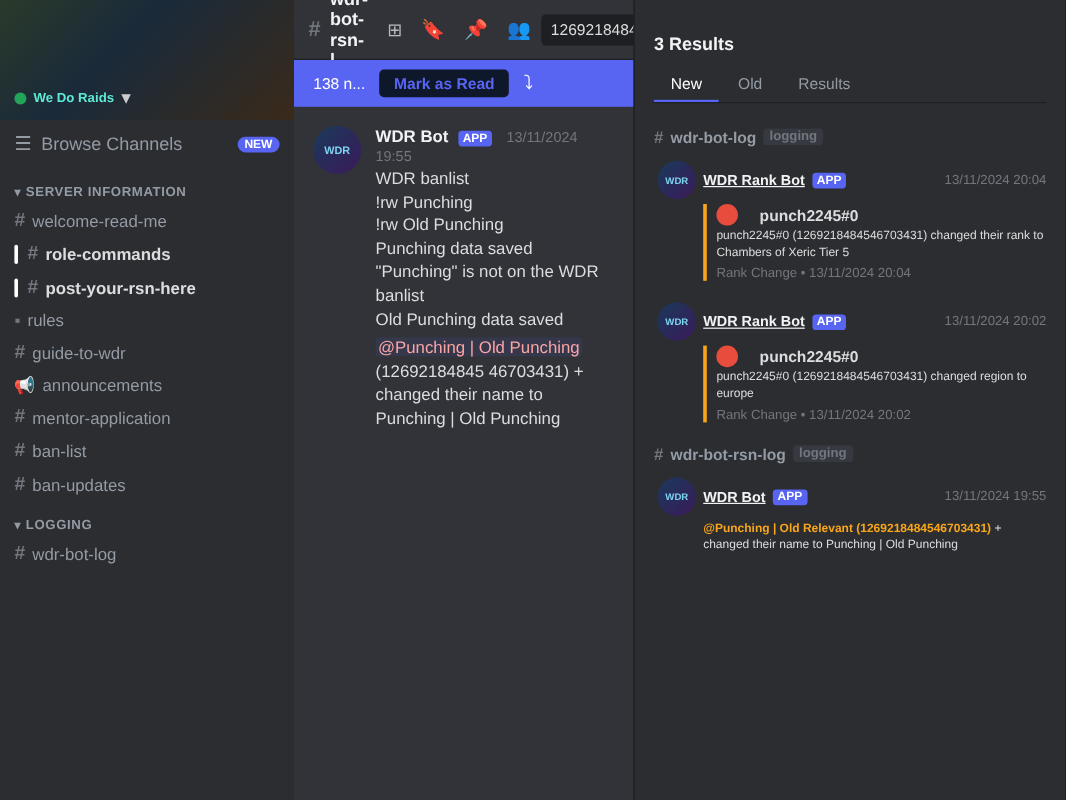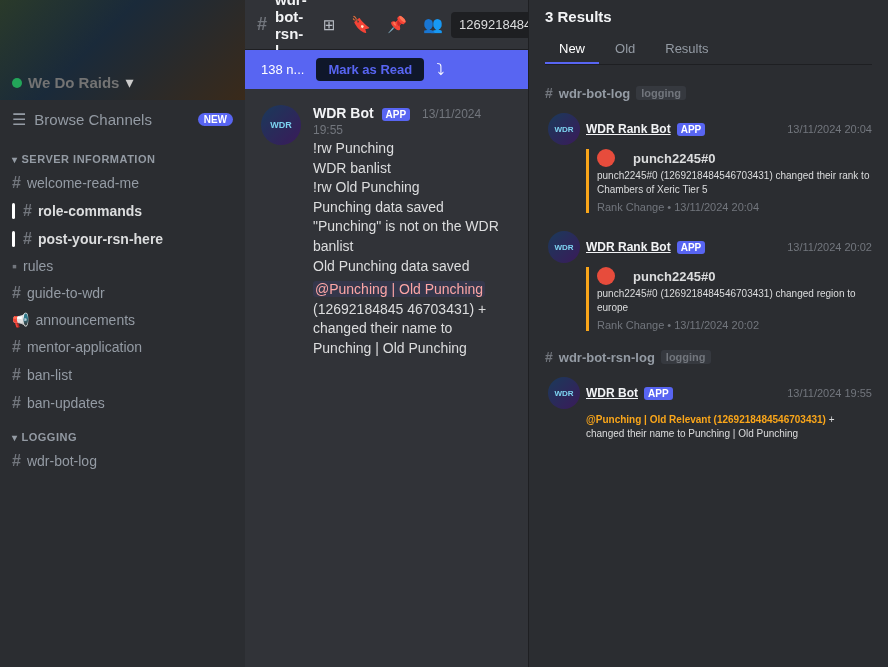--- a/index.html
+++ b/index.html
@@ -5,21 +5,21 @@
     * { margin: 0; padding: 0; box-sizing: border-box; }
     body { font-family: 'Segoe UI', sans-serif; background: #1e1f22; color: #dcddde; font-size: 14px; display: flex; height: 667px; width: 888px; overflow: hidden; }
 
     
     .sidebar { width: 245px; background: #2b2d31; display: flex; flex-direction: column; flex-shrink: 0; height: 100%; overflow: hidden; }
 
     .server-header { height: 100px; background: #1a1b1e; position: relative; overflow: hidden; display: flex; align-items: flex-end; padding: 8px 12px; }
     .server-header-bg { position: absolute; top:0; left:0; right:0; bottom:0; background: linear-gradient(135deg, #2a3a2a 0%, #1a2a3a 40%, #3a2a1a 100%); }
     .server-name-bar { position: relative; z-index:1; display: flex; align-items: center; gap: 6px; }
     .server-online-dot { width:10px; height:10px; background:#23a559; border-radius:50%; }
-    .server-name { font-weight:700; font-size:15px; color:#737373; }
+    .server-name { font-weight:700; font-size:11px; color:#5eead4; }
     .server-chevron { color:#ccc; font-size:16px; }
 
     .browse-channels-btn { display:flex; align-items:center; gap:8px; padding:10px 12px; color:#949ba4; cursor:pointer; font-size:15px; font-weight:500; }
     .browse-icon { font-size:16px; }
     .new-badge { background:#5865f2; color:#fff; font-size:10px; font-weight:700; border-radius:8px; padding:1px 6px; margin-left:auto; }
 
     .channel-section-header { font-size:11px; font-weight:700; color:#949ba4; padding:14px 8px 4px 12px; letter-spacing:0.5px; text-transform:uppercase; display:flex; align-items:center; gap:4px; }
     .channel-section-header .chevron { font-size:10px; }
 
     .channel-item { display:flex; align-items:center; gap:6px; padding:5px 8px 5px 12px; cursor:pointer; border-radius:4px; color:#949ba4; font-size:14px; }
@@ -55,21 +55,21 @@
 
     .message-content { flex:1; min-width:0; }
     .message-author { font-weight:600; color:#f2f3f5; font-size:14px; margin-bottom:2px; }
     .message-timestamp { color:#72767d; font-size:12px; margin-left:8px; font-weight:400; }
     .message-text { color:#dcddde; font-size:14px; line-height:1.4; }
     .mention { color:#fca5a5; background:rgba(88,101,242,0.1); border-radius:3px; padding:0 2px; }
 
     
     .results-panel { width:360px; background:#2b2d31; border-left:1px solid #1e1f22; display:flex; flex-direction:column; flex-shrink:0; height:100%; }
 
-    .results-header { padding:8px 16px 0; flex-shrink:0; }
+    .results-header { padding:29px 16px 0; flex-shrink:0; }
     .results-count { font-size:15px; font-weight:600; color:#f2f3f5; margin-bottom:10px; }
     .results-tabs { display:flex; gap:2px; border-bottom:1px solid #1e1f22; padding-bottom:0; }
     .results-tab { padding:6px 14px; font-size:13px; color:#949ba4; cursor:pointer; border-radius:4px 4px 0 0; border-bottom:2px solid transparent; }
     .results-tab.active { color:#fff; border-bottom:2px solid #5865f2; }
 
     .results-list { flex:1; overflow-y:auto; padding:12px 0; }
     .results-list::-webkit-scrollbar { width:6px; }
     .results-list::-webkit-scrollbar-thumb { background:#202225; border-radius:3px; }
 
     .result-channel-header { display:flex; align-items:center; gap:6px; padding:8px 16px 4px; font-size:13px; font-weight:600; color:#949ba4; }
@@ -200,22 +200,22 @@
   <div class="chat-messages">
     <div class="message-group">
       <div class="avatar wdr-bot-avatar">WDR</div>
       <div class="message-content">
         <div class="message-author">
           <span>WDR Bot</span>
           <span style="background:#5865f2;color:#fff;font-size:10px;font-weight:700;border-radius:3px;padding:1px 4px;margin-left:4px;">APP</span>
           <span class="message-timestamp">13/11/2024 19:55</span>
         </div>
         <div class="message-text">
+          <div>WDR banlist</div>
           <div>!rw Punching</div>
-          <div>WDR banlist</div>
           <div>!rw Old Punching</div>
           <div>Punching data saved</div>
           <div>"Punching" is not on the WDR banlist</div>
           <div>Old Punching data saved</div>
           <div style="margin-top:4px;">
             <span class="mention">@Punching | Old Punching</span>
             <span> (12692184845 46703431) + changed their name to Punching | Old Punching</span>
           </div>
         </div>
       </div>

